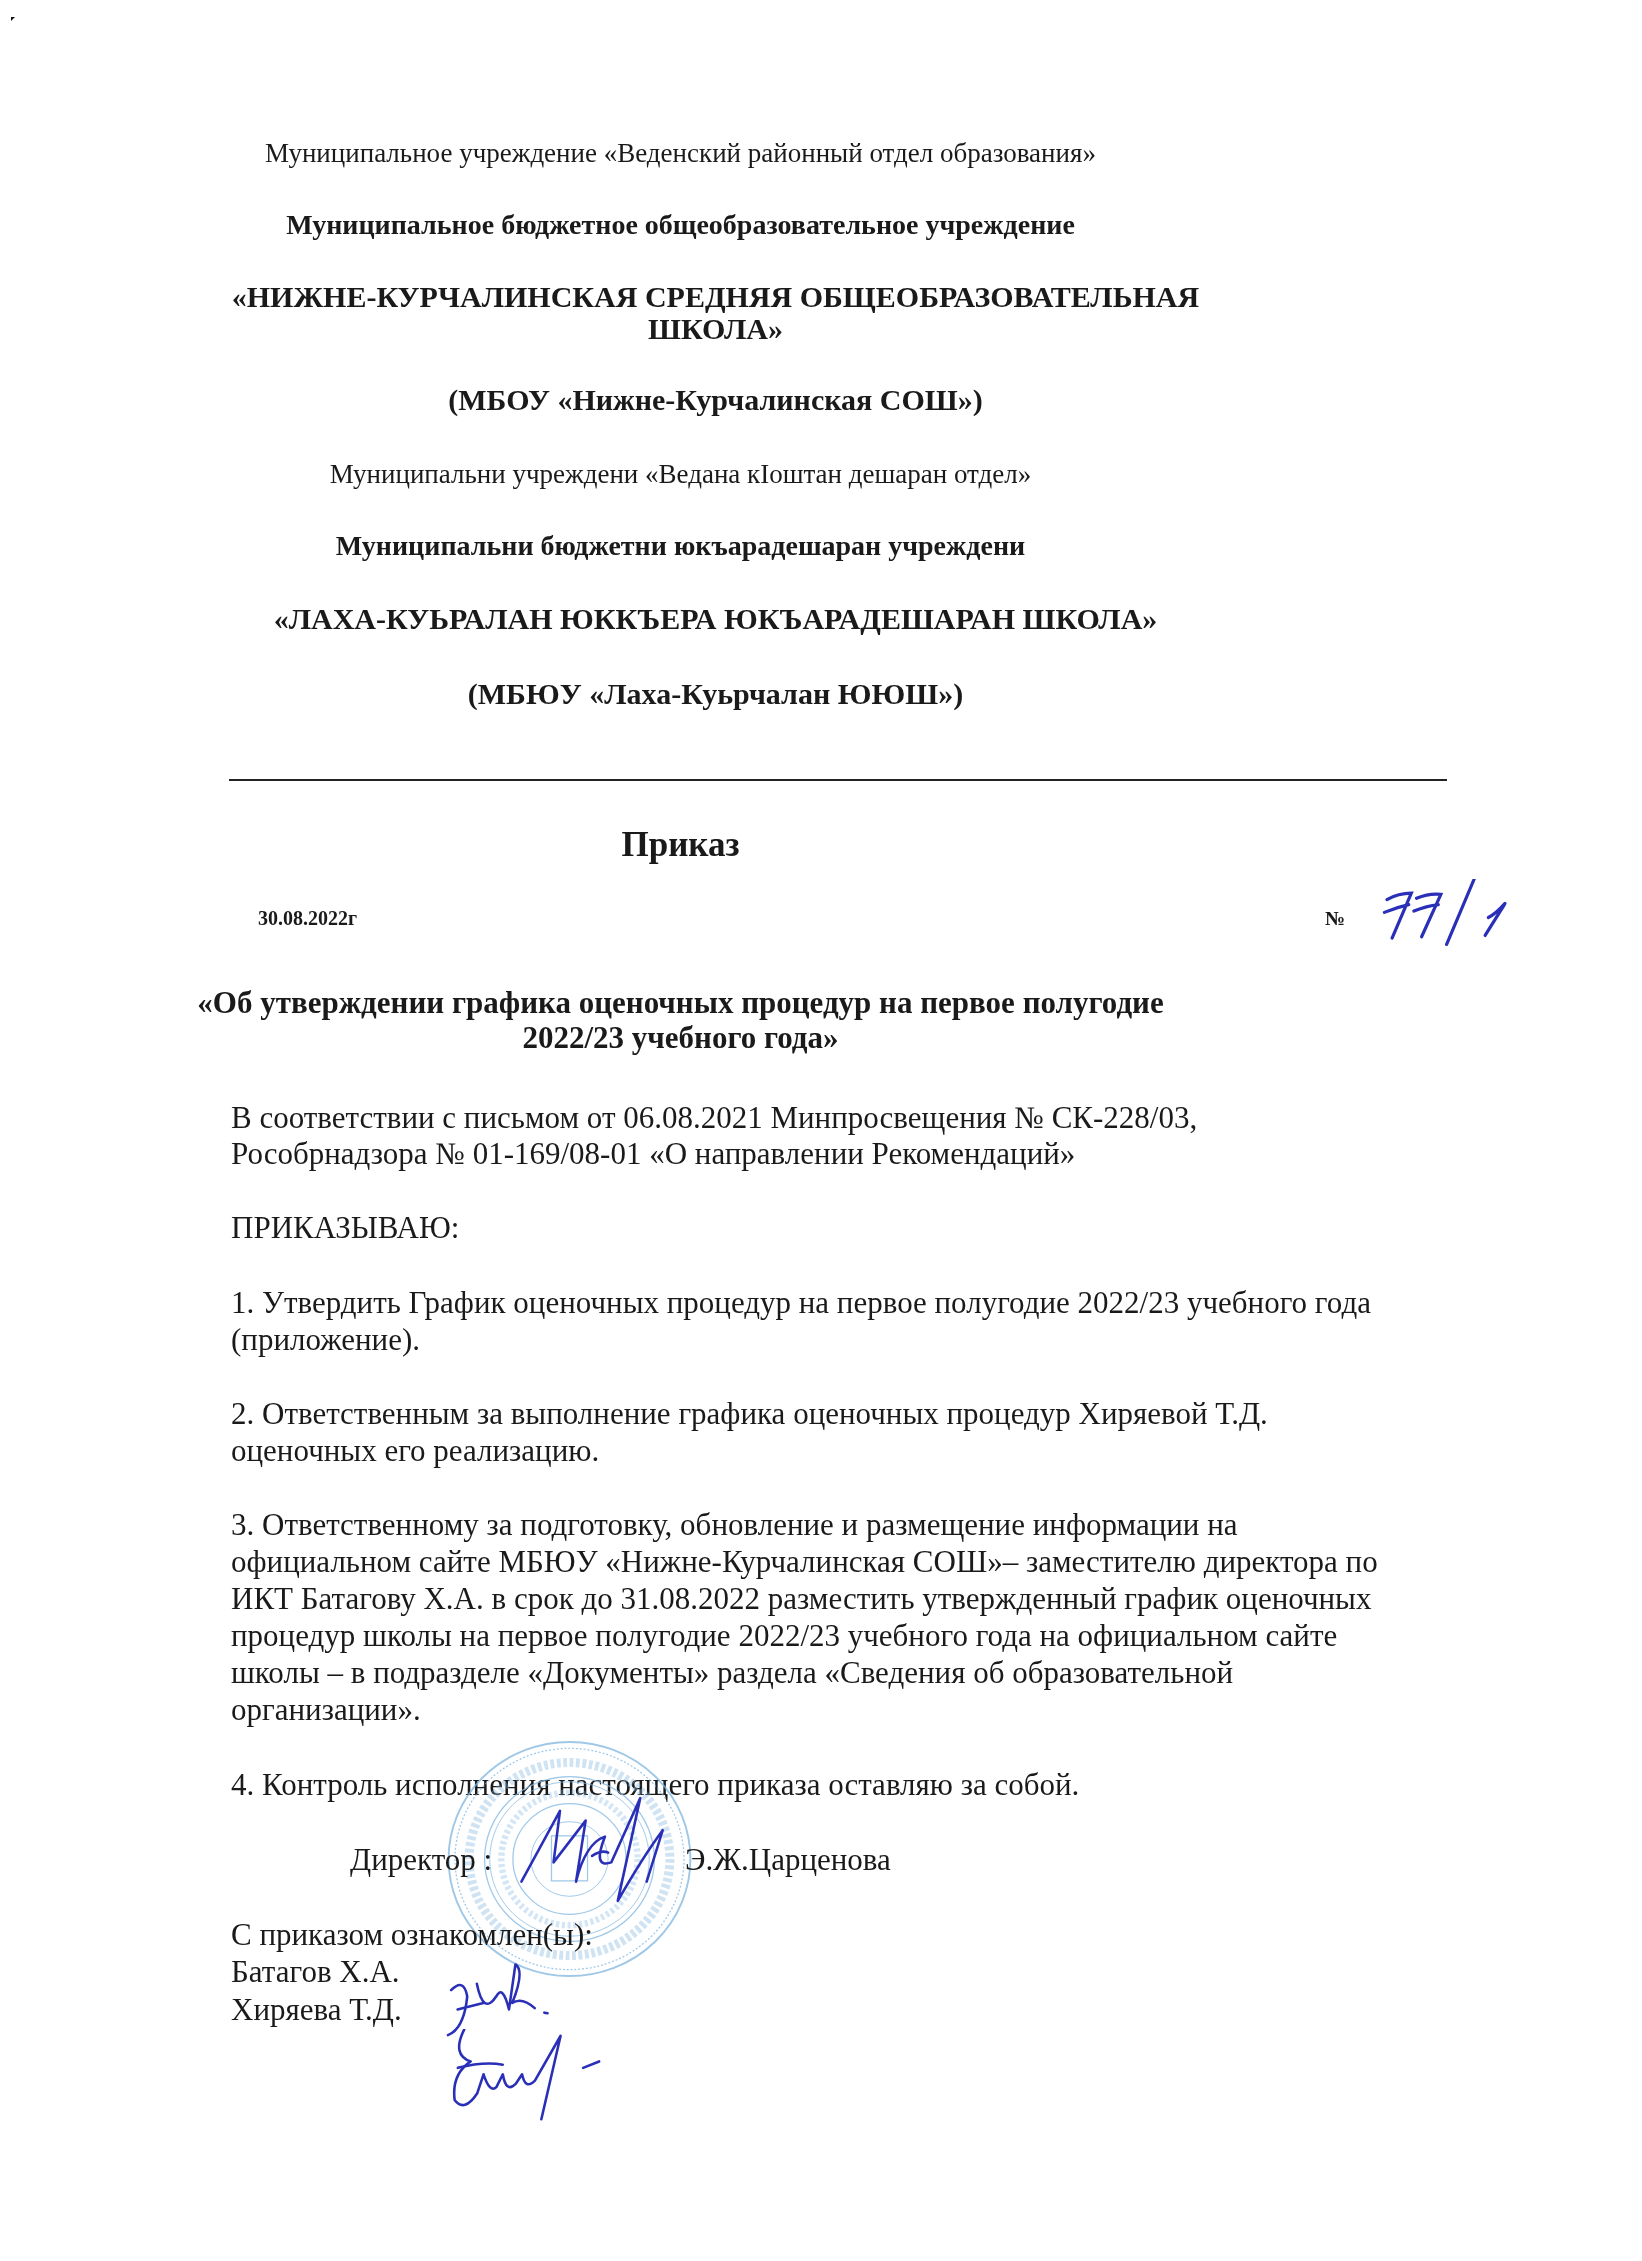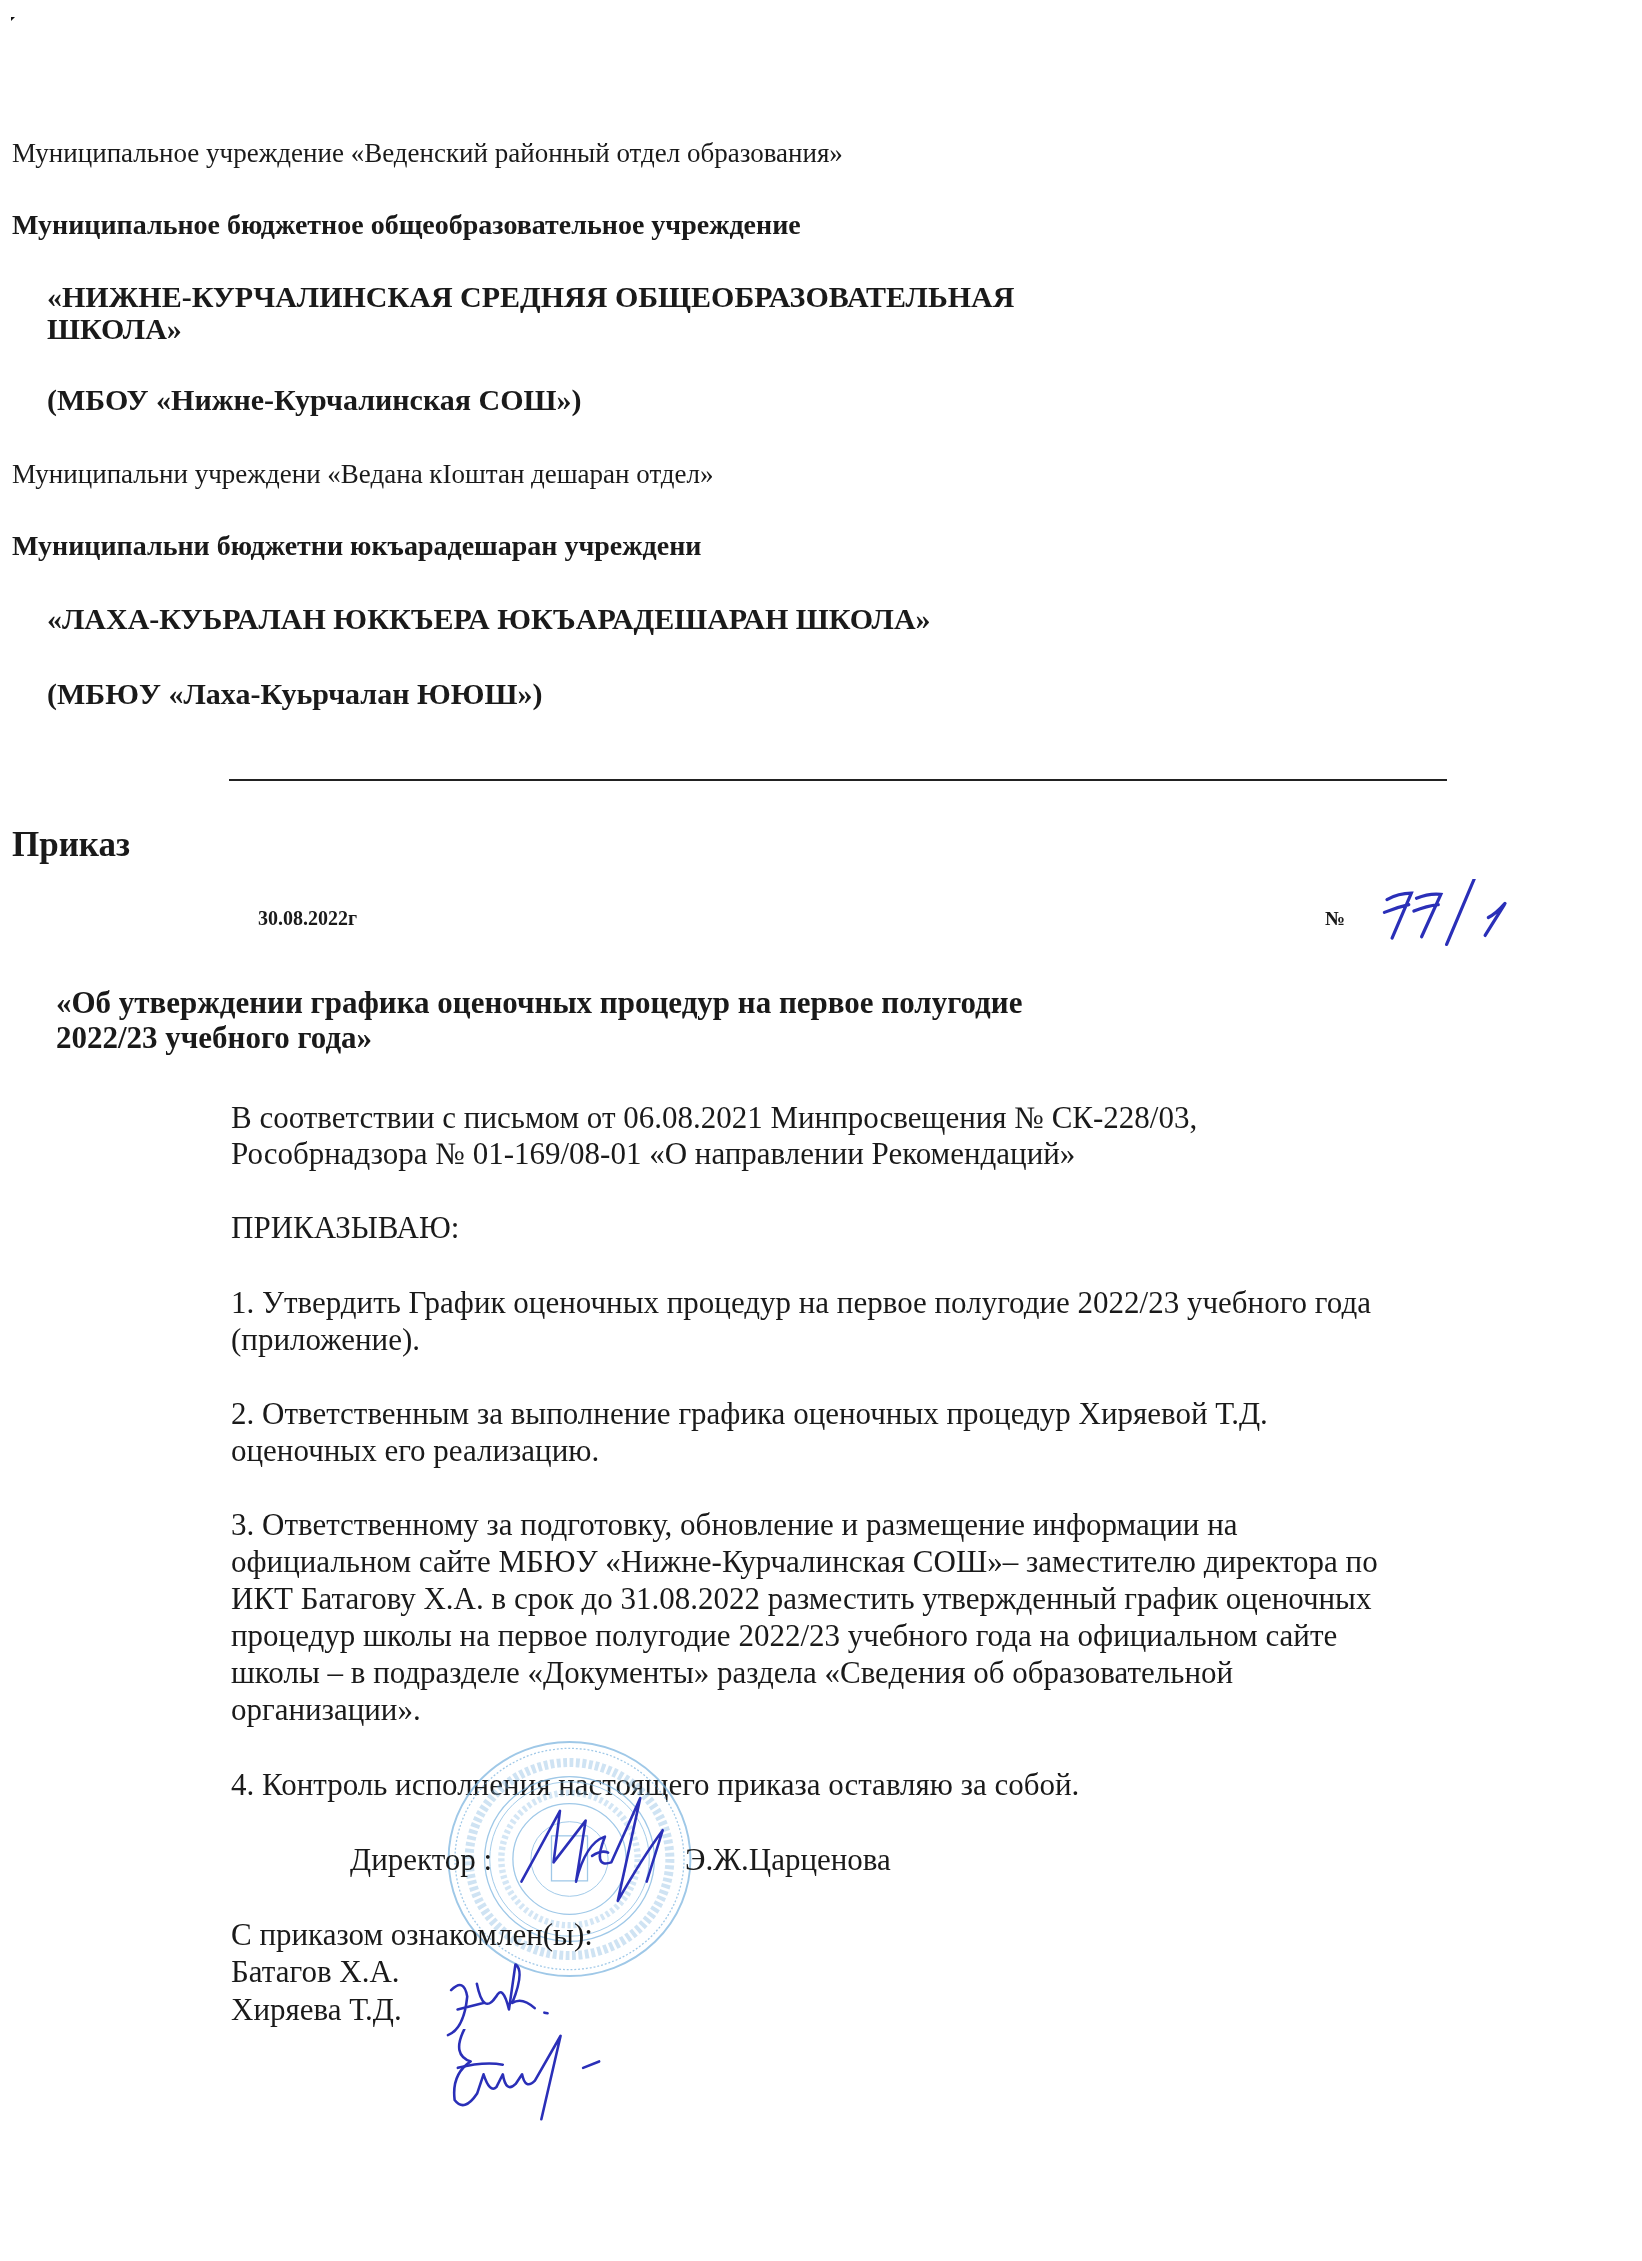--- a/index.html
+++ b/index.html
@@ -1,24 +1,24 @@
 <!DOCTYPE html>
 <html style="font-size:10.3px"><head>
 <meta charset="utf-8">
 <style>
   html, body { margin:0; padding:0; background:#ffffff; }
   body { width:1643px; height:2261px; position:relative; overflow:hidden;
          font-family:"Liberation Serif", "DejaVu Serif", serif; color:#1a1a1a; }
   .t { position:absolute; line-height:1; white-space:nowrap; }
-  .c { left:12px; width:1361px; }
+  .c { left:0; width:1361px; text-align:center; }
   .b { font-weight:bold; }
   .f42 { font-size:27px; }
   .f44 { font-size:28px; }
   .f46 { font-size:30px;padding-left:35px; }
-  .f48 { font-size:31px;margin-left:44px; }
+  .f48 { font-size:31px; }
   .f50 { font-size:20px; }
   .f54 { font-size:35px; }
   .body { left:231px; font-size:31px; }
   .rule { position:absolute; left:229px; top:779px; width:1218px; height:1.9px; background:#222; }
   .hand { position:absolute; color:#2a2fb8; }
   .corner { position:absolute; left:11px; top:17.4px; width:0; height:0;
             border-top:4.5px solid #111; border-right:4.5px solid transparent; }
   .stamp { position:absolute; left:446px; top:1739px; width:247px; height:240px; }
 </style>
 </head>

